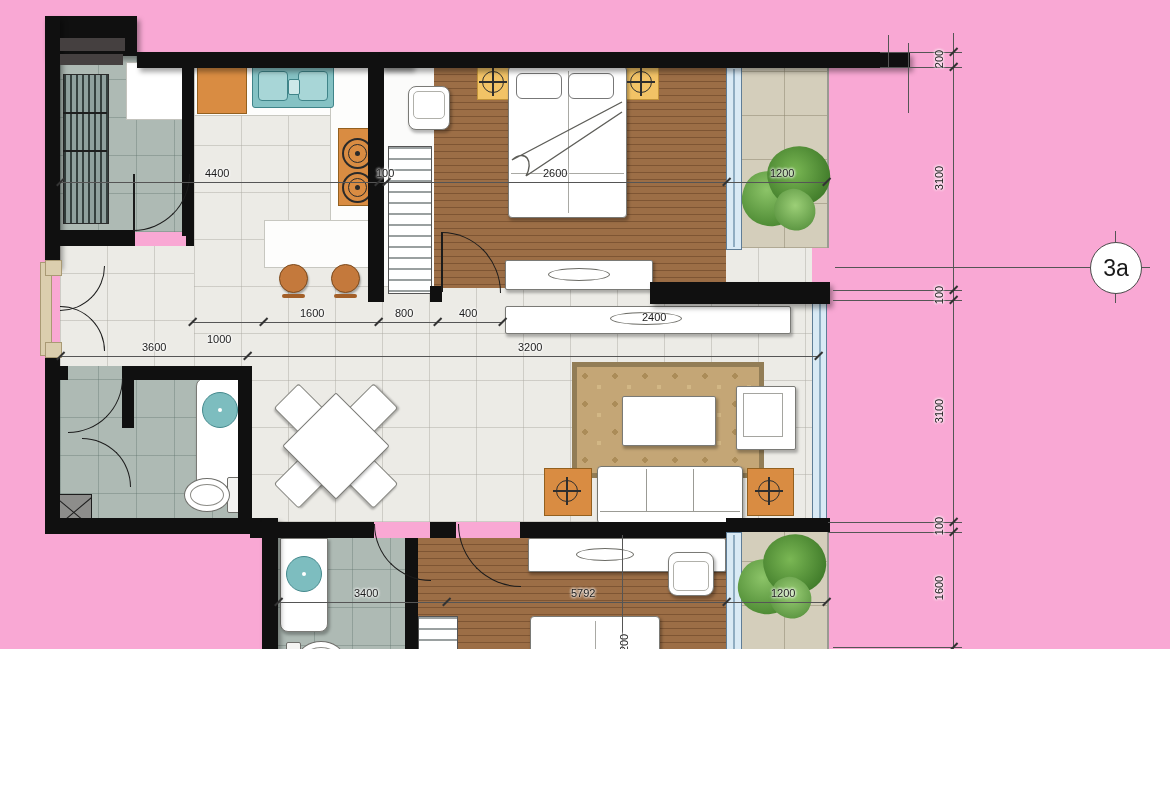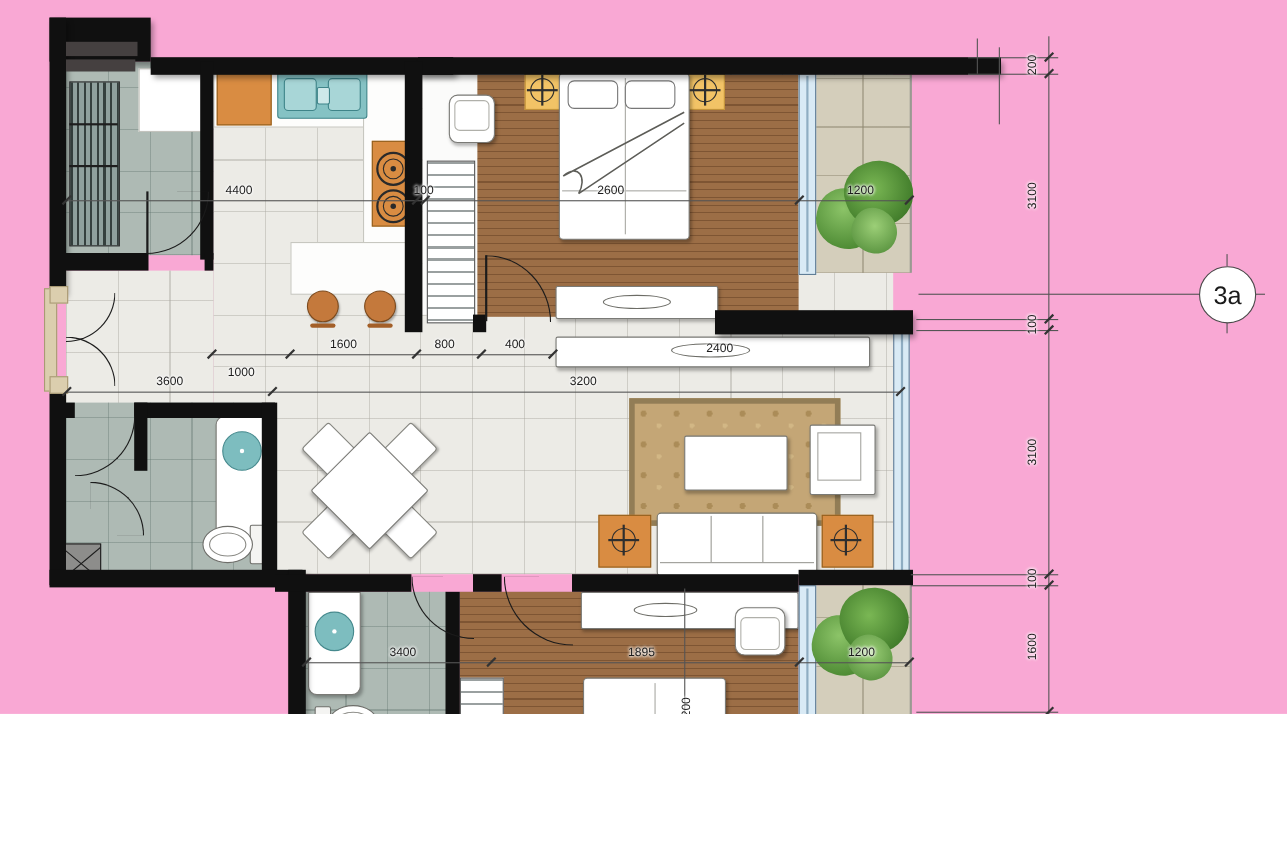--- a/index.html
+++ b/index.html
@@ -303,21 +303,21 @@
   <div class="tk" style="left:813px;top:355px;"></div>
   <div class="dt" style="left:142px;top:341px;">3600</div>
   <div class="dt" style="left:518px;top:341px;">3200</div>
 
   <div class="abs dl dlh" style="left:278px;top:602px;width:548px;"></div>
   <div class="tk" style="left:273px;top:601px;"></div>
     <div class="tk" style="left:441px;top:601px;"></div>
   <div class="tk" style="left:721px;top:601px;"></div>
     <div class="tk" style="left:821px;top:601px;"></div>
   <div class="dt" style="left:354px;top:587px;">3400</div>
-  <div class="dt" style="left:571px;top:587px;">1895</div>
+  <div class="dt" style="left:571px;top:587px;">5792</div>
   <div class="dt" style="left:771px;top:587px;">1200</div>
 
   <div class="abs dl dlv" style="left:622px;top:535px;height:223px;"></div>
   <div class="dt vt" style="left:612px;top:640px;">3200</div>
 
   <div class="abs dl dlv" style="left:953px;top:33px;height:745px;"></div>
   <div class="abs dl dlh" style="left:880px;top:52px;width:82px;"></div>
   <div class="abs dl dlh" style="left:880px;top:67px;width:82px;"></div>
   <div class="abs dl dlh" style="left:833px;top:290px;width:129px;"></div>
   <div class="abs dl dlh" style="left:833px;top:300px;width:129px;"></div>

